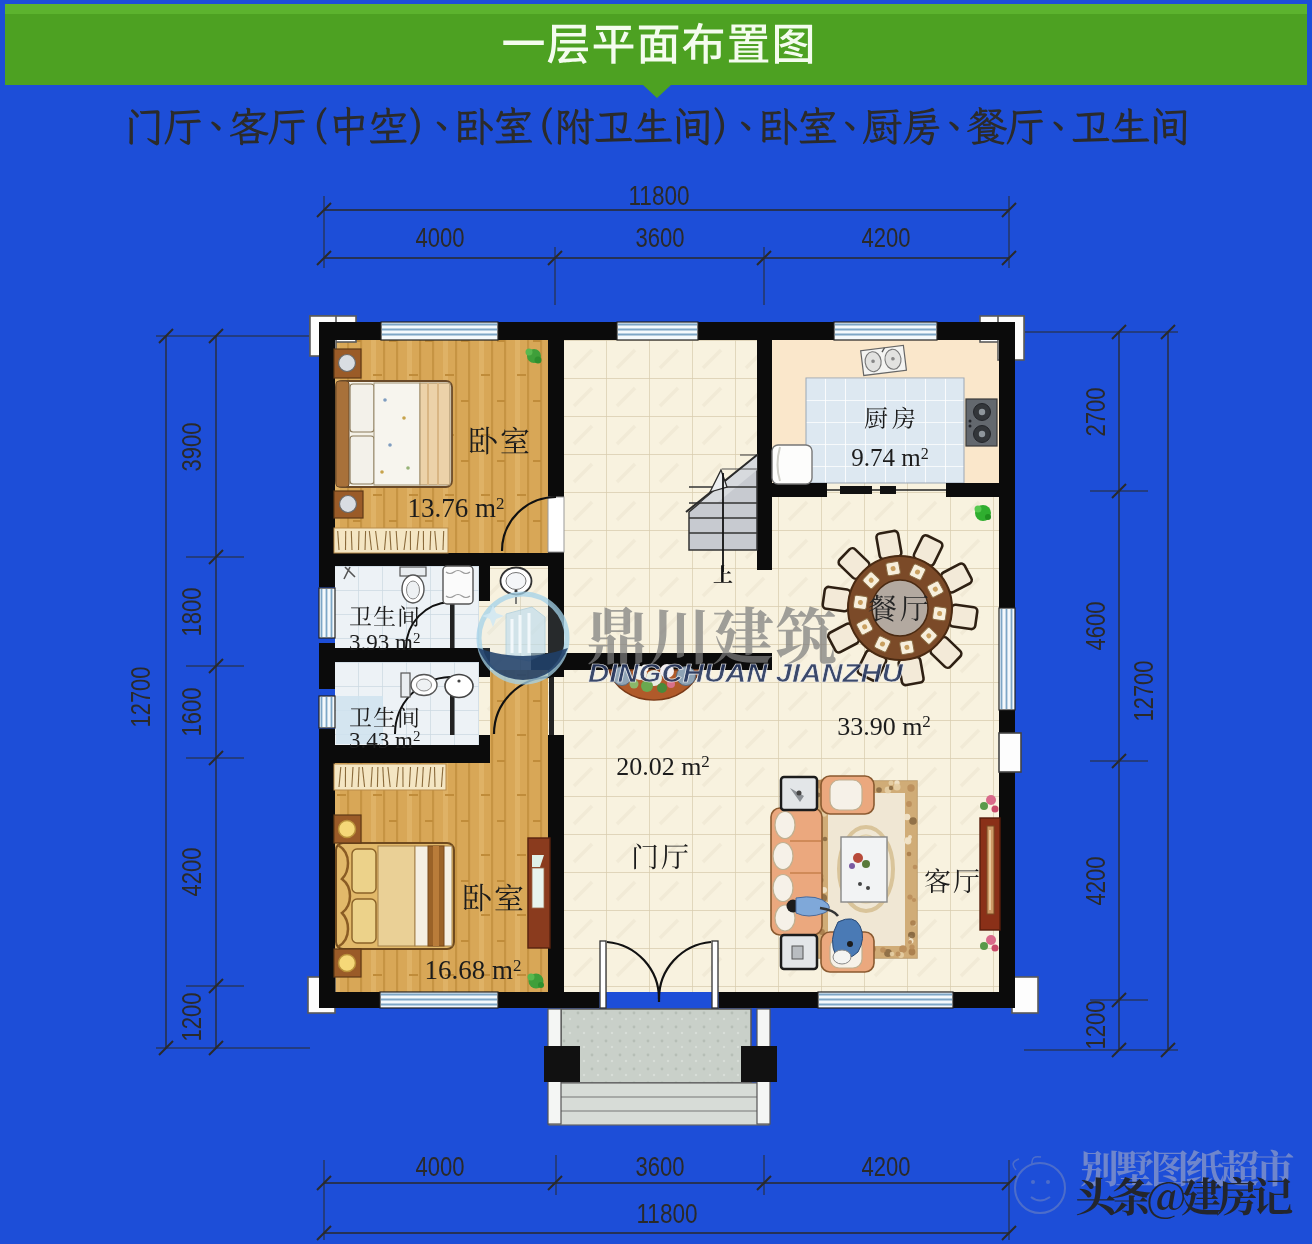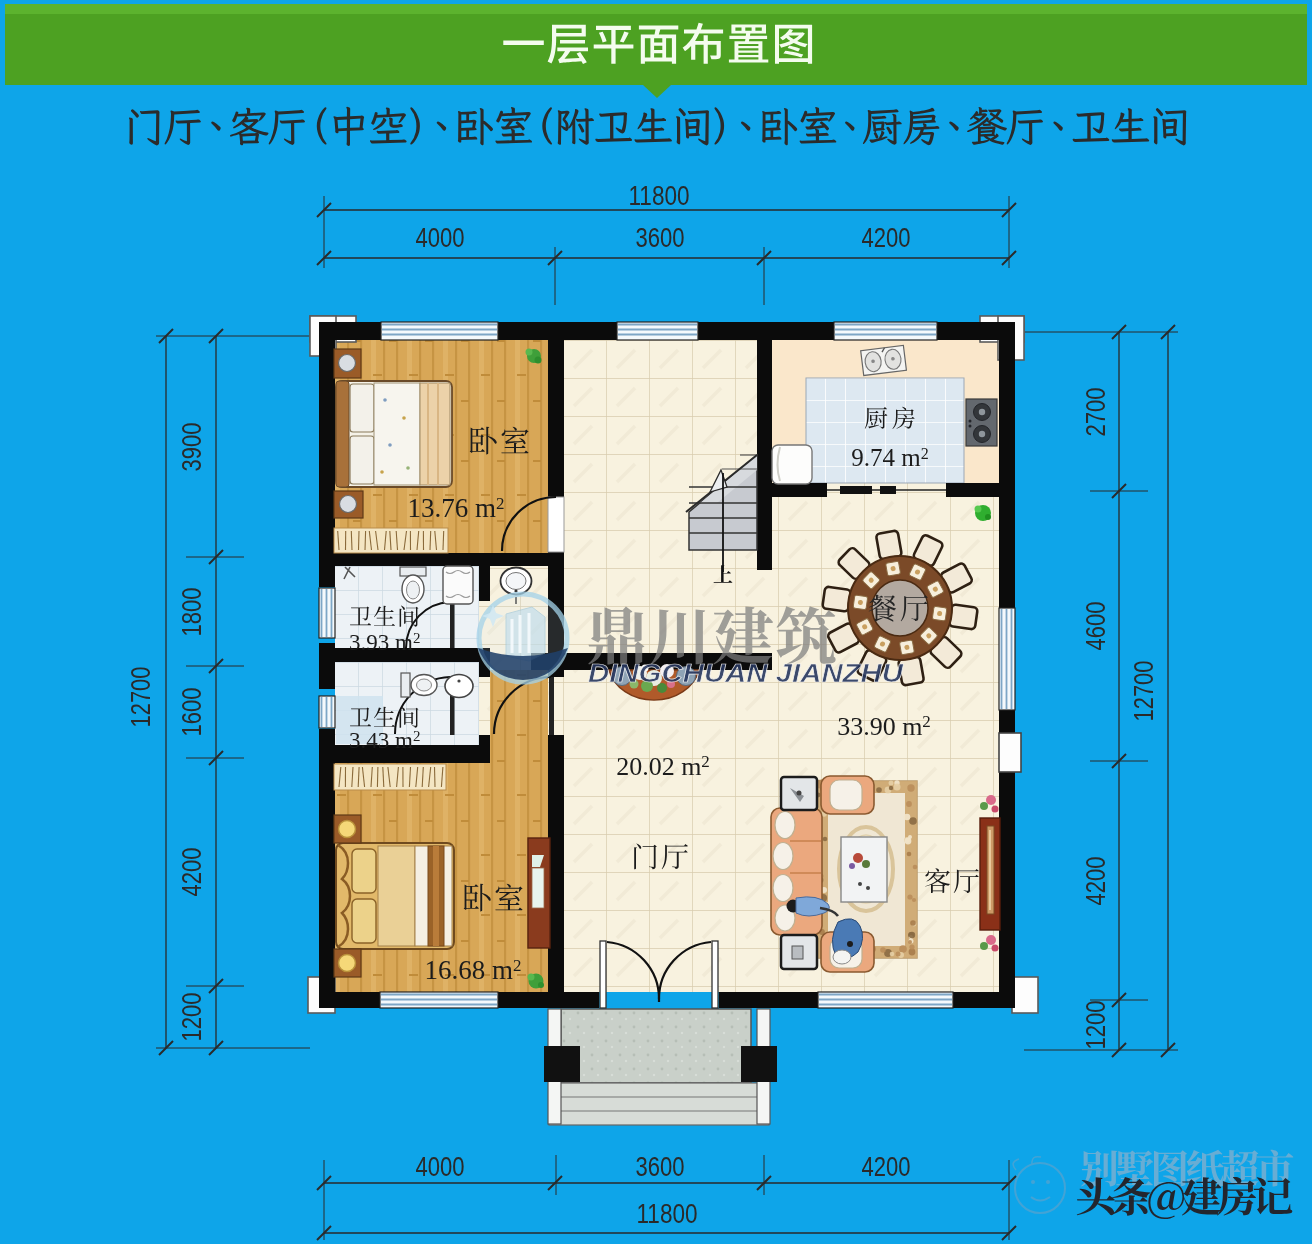--- a/index.html
+++ b/index.html
@@ -1,15 +1,15 @@
 <!DOCTYPE html>
 <html><head><meta charset="utf-8">
 <style>
 html,body{margin:0;padding:0;background:#ffffff;}
-#page{position:relative;width:1312px;height:1244px;background:#0ea5e9;overflow:hidden;}
+#page{position:relative;width:1312px;height:1244px;background:#1d4ed8;overflow:hidden;}
 </style></head>
 <body>
 <div id="page">
 <svg width="1312" height="1244" viewBox="0 0 1312 1244">
 
 <g>
         <rect x="5" y="4" width="1302" height="81" fill="#4da122"></rect>
         <rect x="5" y="4" width="1302" height="10" fill="#5cb32e"></rect>
       </g>
 

